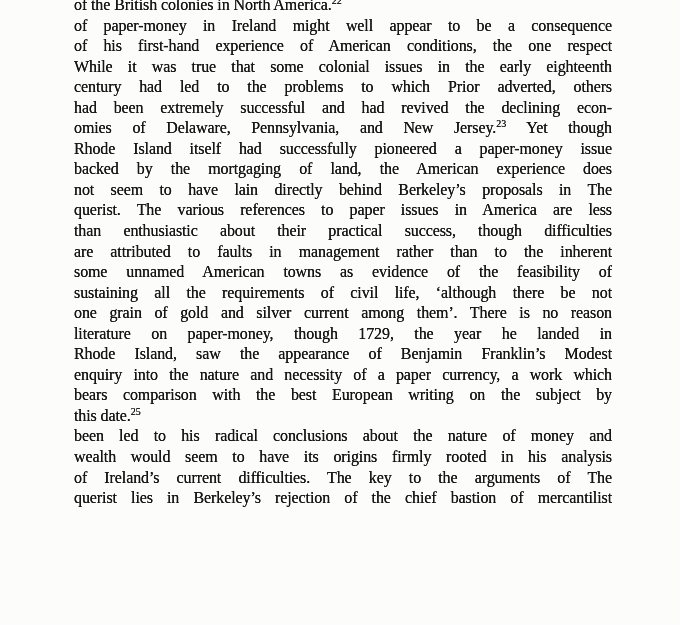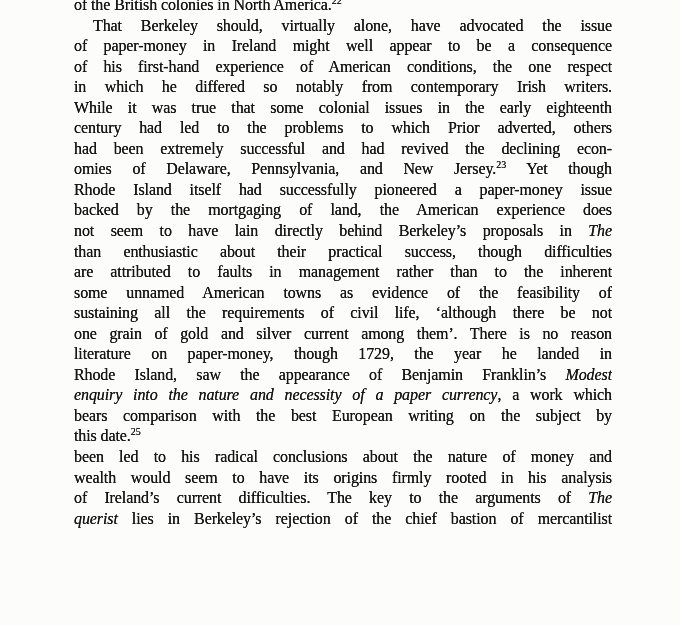--- a/index.html
+++ b/index.html
@@ -39,46 +39,44 @@
     text-align-last: justify;
     white-space: normal;
   }
   .line.short {
     text-align-last: left;
   }
   .line.indent {
     text-indent: 19px;
   }
   .line span.i {
-    font-style: italic;
   }
   .line span.sup {
     font-size: 10px;
     line-height: 0;
     vertical-align: super;
     letter-spacing: 0;
   }
 </style>
 </head>
 <body style="background: rgb(252, 252, 250);">
 
 <div class="page">
   <div class="text-block" id="text-block" style="color: rgb(22, 22, 22);">
       <div class="line short"><span>of the British colonies in North America.</span><span class="sup">22</span></div>
-      <div class="line indent"><span>That Berkeley should, virtually alone, have advocated the issue</span></div>
       <div class="line"><span>of paper-money in Ireland might well appear to be a consequence</span></div>
       <div class="line"><span>of his first-hand experience of American conditions, the one respect</span></div>
-      <div class="line"><span>in which he differed so notably from contemporary Irish writers.</span></div>
       <div class="line"><span>While it was true that some colonial issues in the early eighteenth</span></div>
       <div class="line"><span>century had led to the problems to which Prior adverted, others</span></div>
       <div class="line"><span>had been extremely successful and had revived the declining econ-</span></div>
       <div class="line"><span>omies of Delaware, Pennsylvania, and New Jersey.</span><span class="sup">23</span><span> Yet though</span></div>
       <div class="line"><span>Rhode Island itself had successfully pioneered a paper-money issue</span></div>
       <div class="line"><span>backed by the mortgaging of land, the American experience does</span></div>
       <div class="line"><span>not seem to have lain directly behind Berkeley’s proposals in </span><span class="i">The</span></div>
+      <div class="line"><span class="i">querist.</span><span> The various references to paper issues in America are less</span></div>
       <div class="line"><span>than enthusiastic about their practical success, though difficulties</span></div>
       <div class="line"><span>are attributed to faults in management rather than to the inherent</span></div>
       <div class="line"><span>some unnamed American towns as evidence of the feasibility of</span></div>
       <div class="line"><span>sustaining all the requirements of civil life, ‘although there be not</span></div>
       <div class="line"><span>one grain of gold and silver current among them’. There is no reason</span></div>
       <div class="line"><span>literature on paper-money, though 1729, the year he landed in</span></div>
       <div class="line"><span>Rhode Island, saw the appearance of Benjamin Franklin’s </span><span class="i">Modest</span></div>
       <div class="line"><span class="i">enquiry into the nature and necessity of a paper currency</span><span>, a work which</span></div>
       <div class="line"><span>bears comparison with the best European writing on the subject by</span></div>
       <div class="line short"><span>this date.</span><span class="sup">25</span></div>

